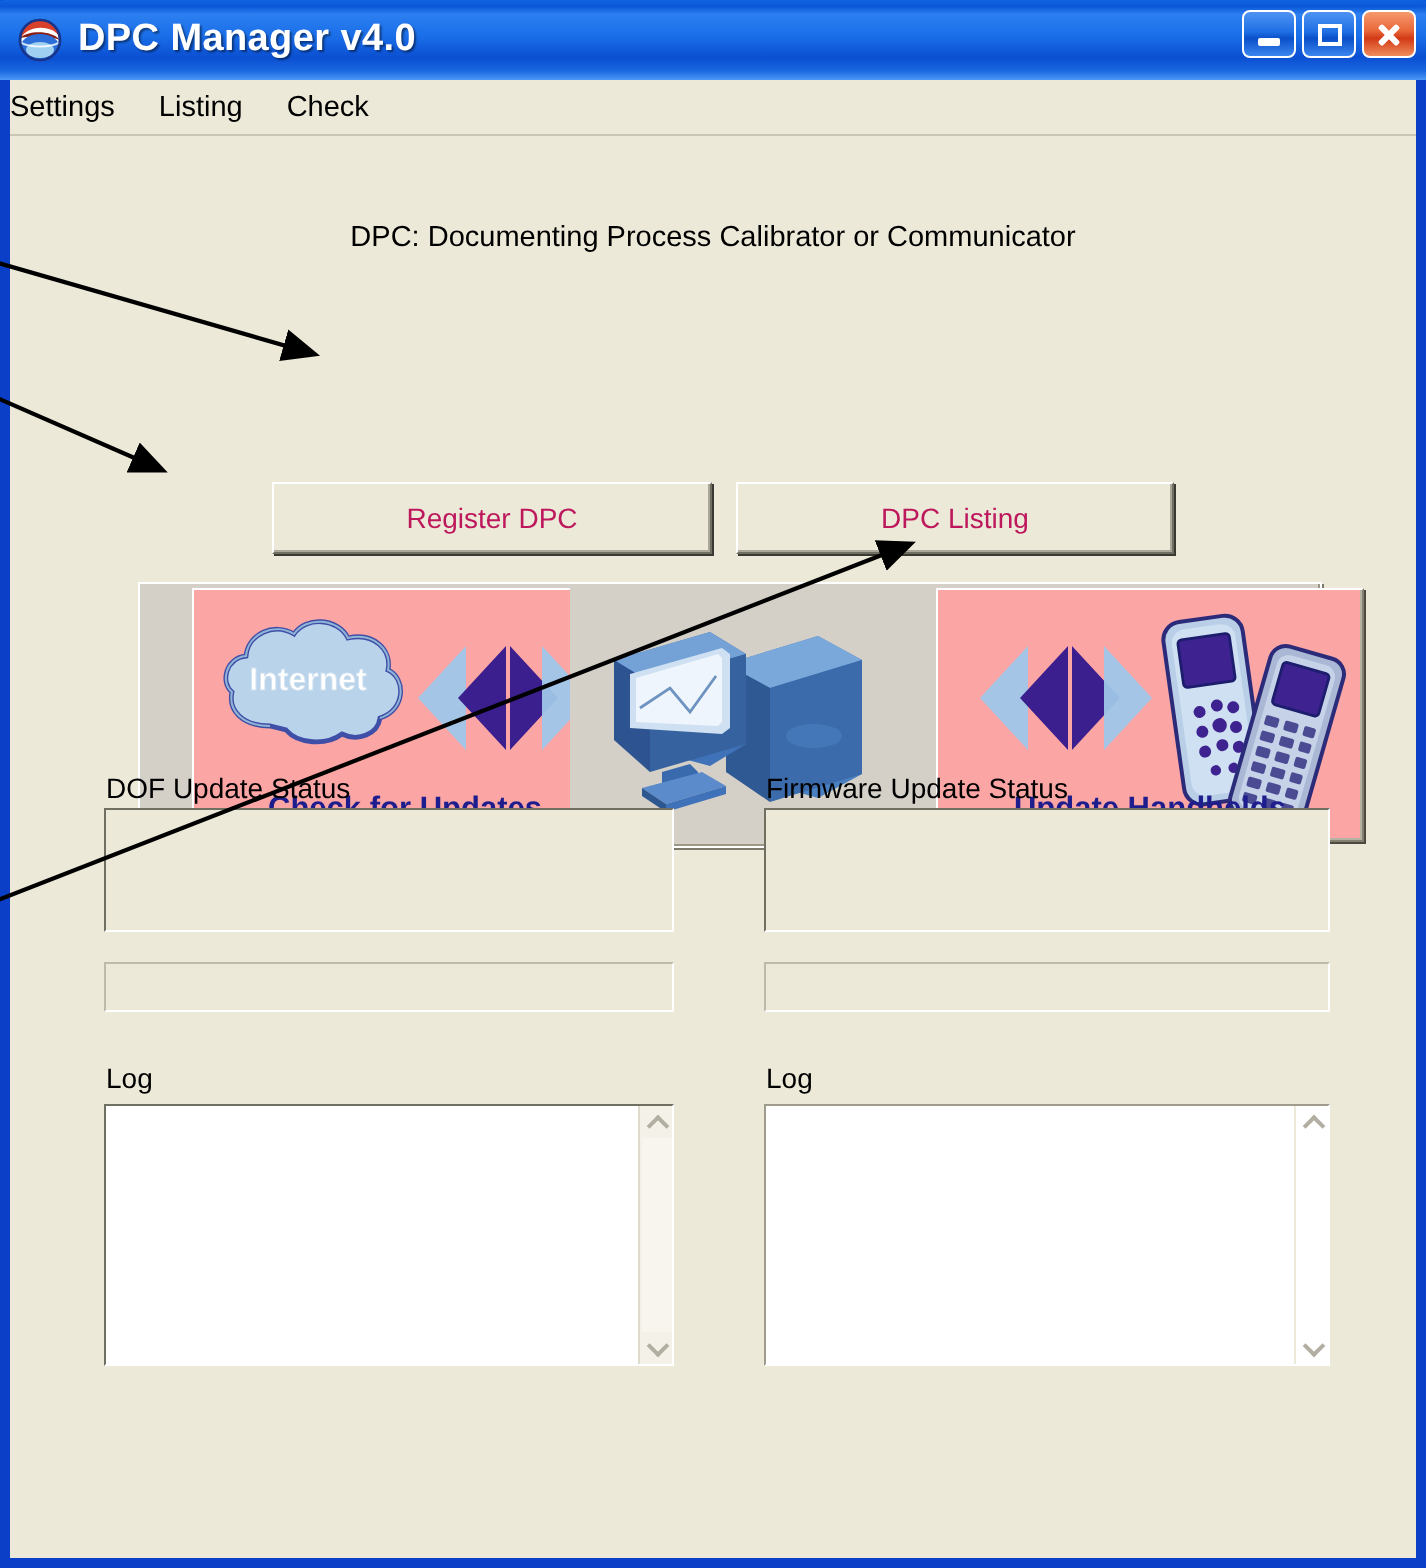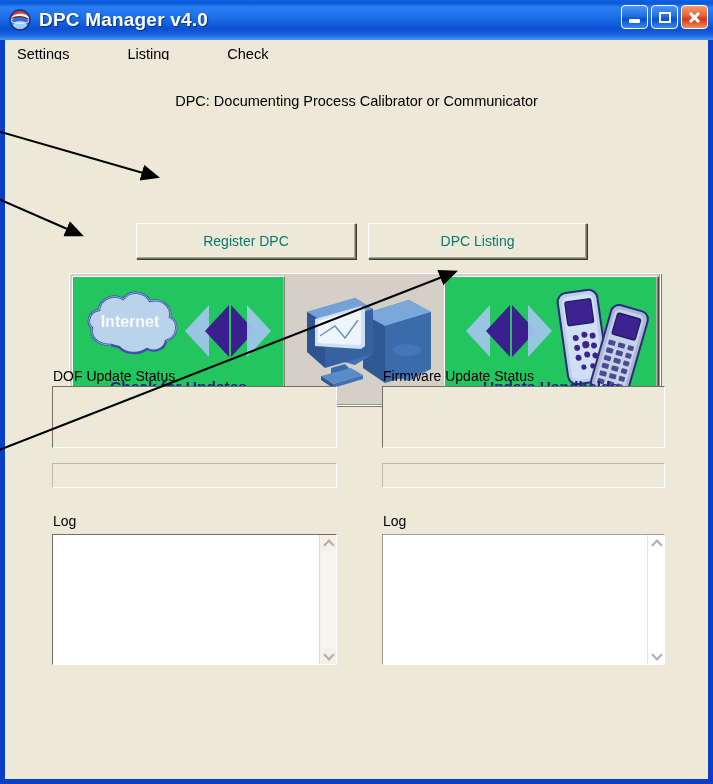--- a/index.html
+++ b/index.html
@@ -107,39 +107,37 @@
   
   .menubar {
     position: absolute;
     left: 0px;
     top: 40px;
     width: 703px;
     height: 28px;
     background: #ece9d8;
     display: flex;
     align-items: center;
-    padding-left: 12px;
     box-sizing: border-box;
     border-bottom: 1px solid #c9c6b4;
-    gap: 36px;
   }
   .menu-item {
     font-size: 14.5px;
     color: #000000;
     padding: 2px 10px 2px 0px;
     margin-right: 12px;
     cursor: default;
     white-space: nowrap;
   }
 
   
   .client {
     position: absolute;
     left: 0px;
-    top: 60px;
+    top: 78px;
     width: 703px;
     height: 504px;
     background: #ece9d8;
     box-sizing: border-box;
   }
 
   .subtitle {
     position: absolute;
     left: 0; right: 0;
     top: 33px;
@@ -151,21 +149,21 @@
 
   
   .btn3d {
     position: absolute;
     background: #ece9d8;
     border: 1px solid #ffffff;
     border-right-color: #6f6f62;
     border-bottom-color: #6f6f62;
     box-shadow: inset -1px -1px 0 #aaa79a, 1px 1px 0 #3a3a33;
     font-size: 14px;
-    color: #0f766e;
+    color: #be185d;
     display: flex;
     align-items: center;
     justify-content: center;
     cursor: default;
     box-sizing: border-box;
   }
   #btn-register { left: 131px; top: 163px; width: 220px; height: 36px; }
   #btn-listing  { left: 363px; top: 163px; width: 219px; height: 36px; }
 
   
@@ -175,28 +173,29 @@
     width: 592px; height: 133px;
     background: #d4d0c8;
     border: 1px solid #ffffff;
     box-shadow: inset -1px -1px 0 #9b9888, 1px 1px 0 #7c7a6d;
     box-sizing: border-box;
   }
   .picbtn {
     position: absolute;
     top: 2px;
     height: 127px;
-    background: #22c55e;
+    background: #fca5a5;
     border: 1px solid #ffffff;
     border-right-color: #83806f;
     border-bottom-color: #83806f;
     box-shadow: inset -1px -1px 0 #b5b2a3, 1px 1px 0 #4b4940;
     box-sizing: border-box;
     cursor: default;
     overflow: hidden;
+    margin-left: 24px;
   }
   #pic-updates   { left: 2px;   width: 213px; }
   #pic-handhelds { left: 374px; width: 214px; }
 
   .picbtn-label {
     position: absolute;
     bottom: 6px;
     width: 100%;
     text-align: center;
     font-size: 15.5px;

